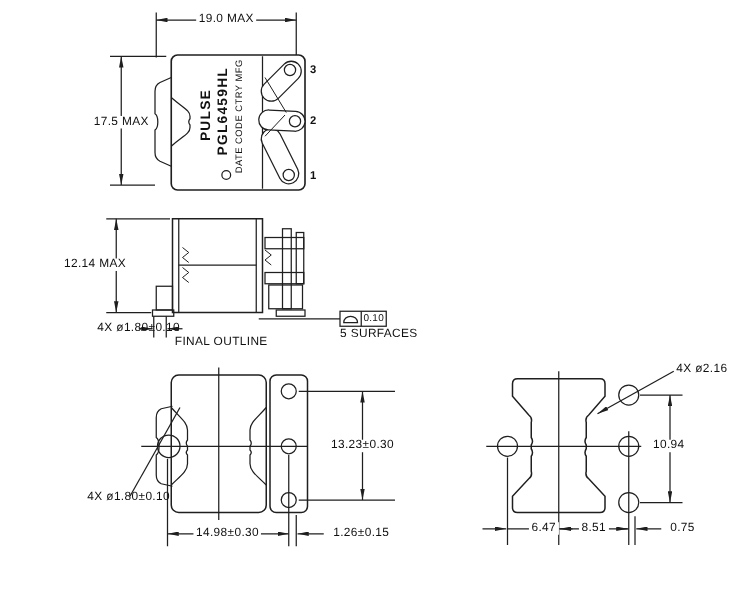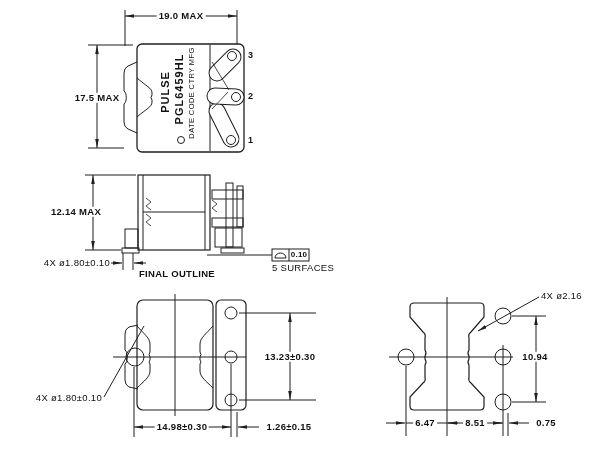--- a/index.html
+++ b/index.html
@@ -1,22 +1,22 @@
 <!DOCTYPE html>
 <html><head>
 <meta charset="utf-8">
 <style>
   html,body{margin:0;padding:0;background:#fff;}
   #sheet{position:relative;width:600px;height:471px;background:#fff;overflow:hidden;
          font-family:"Liberation Sans",sans-serif;}
   #art{position:absolute;left:0;top:0;}
   .lbl{position:absolute;font:9.5px/1.1 "Liberation Sans",sans-serif;color:#111;
        white-space:nowrap;letter-spacing:.3px;}
-  .c{transform:translate(-50%,-50%);font-weight:bold;}
-  .rt{transform:translate(-100%,-50%);}
+  .c{transform:translate(-50%,-50%);}
+  .rt{transform:translate(-100%,-50%);margin-left:34px;}
   .lf{transform:translate(0,-50%);}
   .bg{background:#fff;padding:0 2px;}
   .rot{transform:translate(-50%,-50%) rotate(-90deg);}
   .big{font-size:11px;font-weight:bold;letter-spacing:1px;}
   .sm{font-size:7.5px;letter-spacing:.4px;}
   .tol{font-size:8px;letter-spacing:.2px;}
   .sp{letter-spacing:1.6px;}
   .pin{font-size:9px;font-weight:bold;}
 </style>
 </head>
@@ -173,17 +173,17 @@
 <div class="lbl c tol" style="left:299px;top:255px">0.10</div>
 <div class="lbl lf" style="left:272px;top:268px">5 SURFACES</div>
 
 <div class="lbl c bg" style="left:290px;top:357px">13.23±0.30</div>
 <div class="lbl rt" style="left:102px;top:398px">4X ø1.80±0.10</div>
 <div class="lbl c bg" style="left:182px;top:427px">14.98±0.30</div>
 <div class="lbl c bg" style="left:289px;top:427px">1.26±0.15</div>
 
 <div class="lbl lf" style="left:541px;top:296px">4X ø2.16</div>
 <div class="lbl c bg" style="left:535px;top:357px">10.94</div>
-<div class="lbl c bg" style="left:425px;top:423px">6.47</div>
+<div class="lbl c bg" style="left:435px;top:423px">6.47</div>
 <div class="lbl c bg" style="left:475px;top:423px">8.51</div>
 <div class="lbl c bg" style="left:546px;top:423px">0.75</div>
 
 </div>
 
 </body></html>

